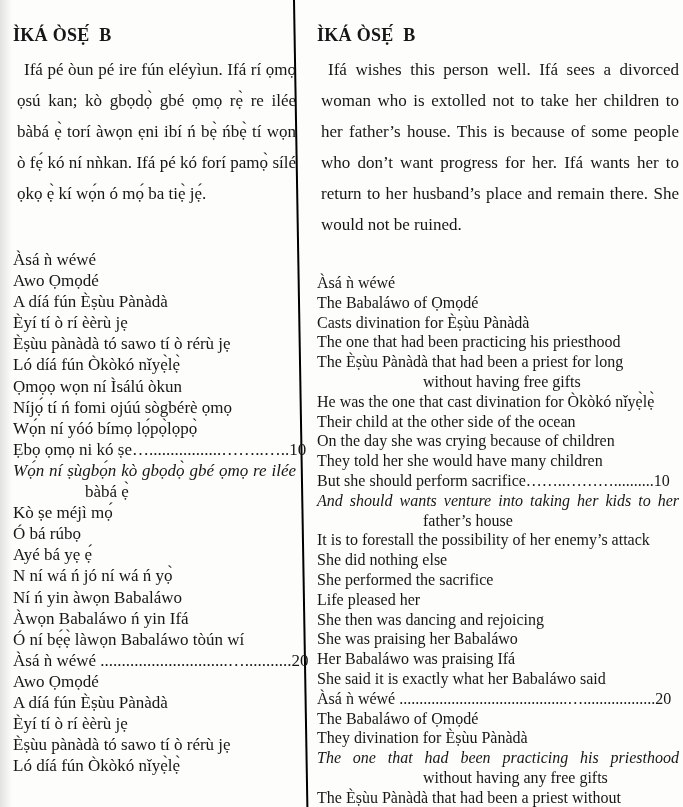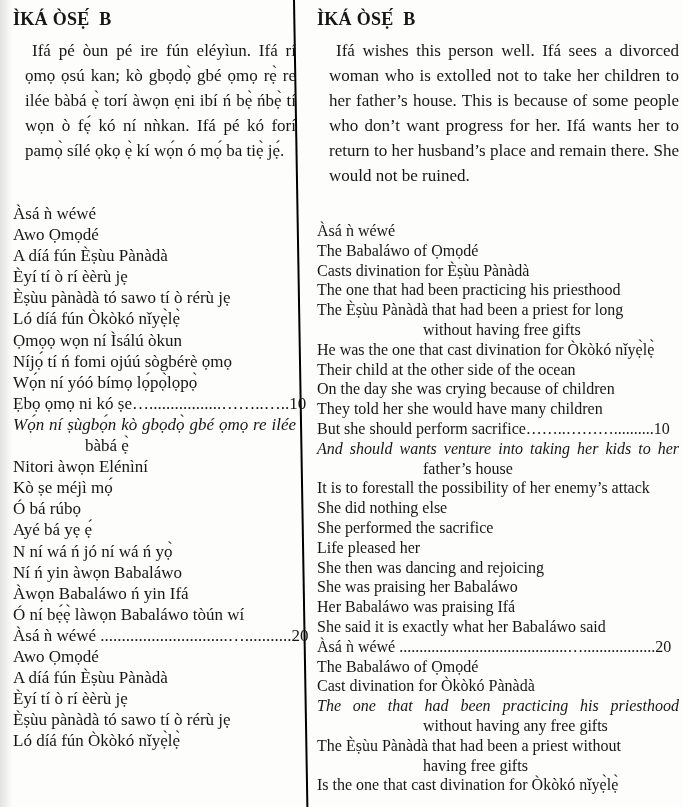--- a/index.html
+++ b/index.html
@@ -15,29 +15,29 @@
     content:"";position:absolute;left:0;top:0;width:12px;height:100%;
     background:linear-gradient(90deg,#e2e2e0,rgba(255,255,255,0));
     pointer-events:none;
   }
   .divider{
     position:absolute;left:293px;top:0;width:2px;height:820px;
     background:#000;
     transform:rotate(-0.95deg);
     transform-origin:top left;
   }
-  .col{position:absolute;top:8px;}
+  .col{position:absolute;top:24px;}
   .col-left{left:13px;width:283px;}
   .col-right{left:317px;width:362px;}
   .header{
     font-weight:bold;font-size:18px;line-height:22px;margin:0;
     white-space:pre-wrap;letter-spacing:0.3px;
   }
   .intro{
-    margin:8px 0 0 12px;font-size:17px;line-height:25px;
+    margin:8px 0 0 4px;font-size:17px;line-height:31px;
     text-align:justify;text-indent:7px;
   }
   .verse{margin:0;}
   .col-left .verse{margin-top:40px;}
   .col-right .verse{margin-top:33px;}
   .col-left .vline{font-size:17px;line-height:21.1px;}
   .col-right .vline{font-size:16px;line-height:19.8px;}
   .vmain{white-space:nowrap;}
   .vline.justify .vmain{
     white-space:normal;text-align:justify;text-align-last:justify;font-style:italic;
@@ -84,23 +84,20 @@
           <div class="vmain">Wọ́n ní yóó bímọ lọ́pọ̀lọpọ̀</div>
         </div>
         <div class="vline">
           <div class="vmain">Ẹbọ ọmọ ni kó ṣe….................……..…..10</div>
         </div>
         <div class="vline justify">
           <div class="vmain">Wọ́n ní ṣùgbọ́n kò gbọdọ̀ gbé ọmọ re ilée</div>
           <div class="cont">bàbá ẹ̀</div>
         </div>
         <div class="vline">
-          <div class="vmain">Nitori àwọn Elénìní</div>
-        </div>
-        <div class="vline">
           <div class="vmain">Kò ṣe méjì mọ́</div>
         </div>
         <div class="vline">
           <div class="vmain">Ó bá rúbọ</div>
         </div>
         <div class="vline">
           <div class="vmain">Ayé bá yẹ ẹ́</div>
         </div>
         <div class="vline">
           <div class="vmain">N ní wá ń jó ní wá ń yọ̀</div>
@@ -198,21 +195,21 @@
         <div class="vline">
           <div class="vmain">She said it is exactly what her Babaláwo said</div>
         </div>
         <div class="vline">
           <div class="vmain">Àsá ǹ wéwé ..........................................…..................20</div>
         </div>
         <div class="vline">
           <div class="vmain">The Babaláwo of Ọmọdé</div>
         </div>
         <div class="vline">
-          <div class="vmain">Cast divination for Òkòkó Pànàdà</div>
+          <div class="vmain">They divination for Èṣùu Pànàdà</div>
         </div>
         <div class="vline justify">
           <div class="vmain">The one that had been practicing his priesthood</div>
           <div class="cont">without having any free gifts</div>
         </div>
         <div class="vline">
           <div class="vmain">The Èṣùu Pànàdà that had been a priest without</div>
           <div class="cont">having free gifts</div>
         </div>
         <div class="vline">

